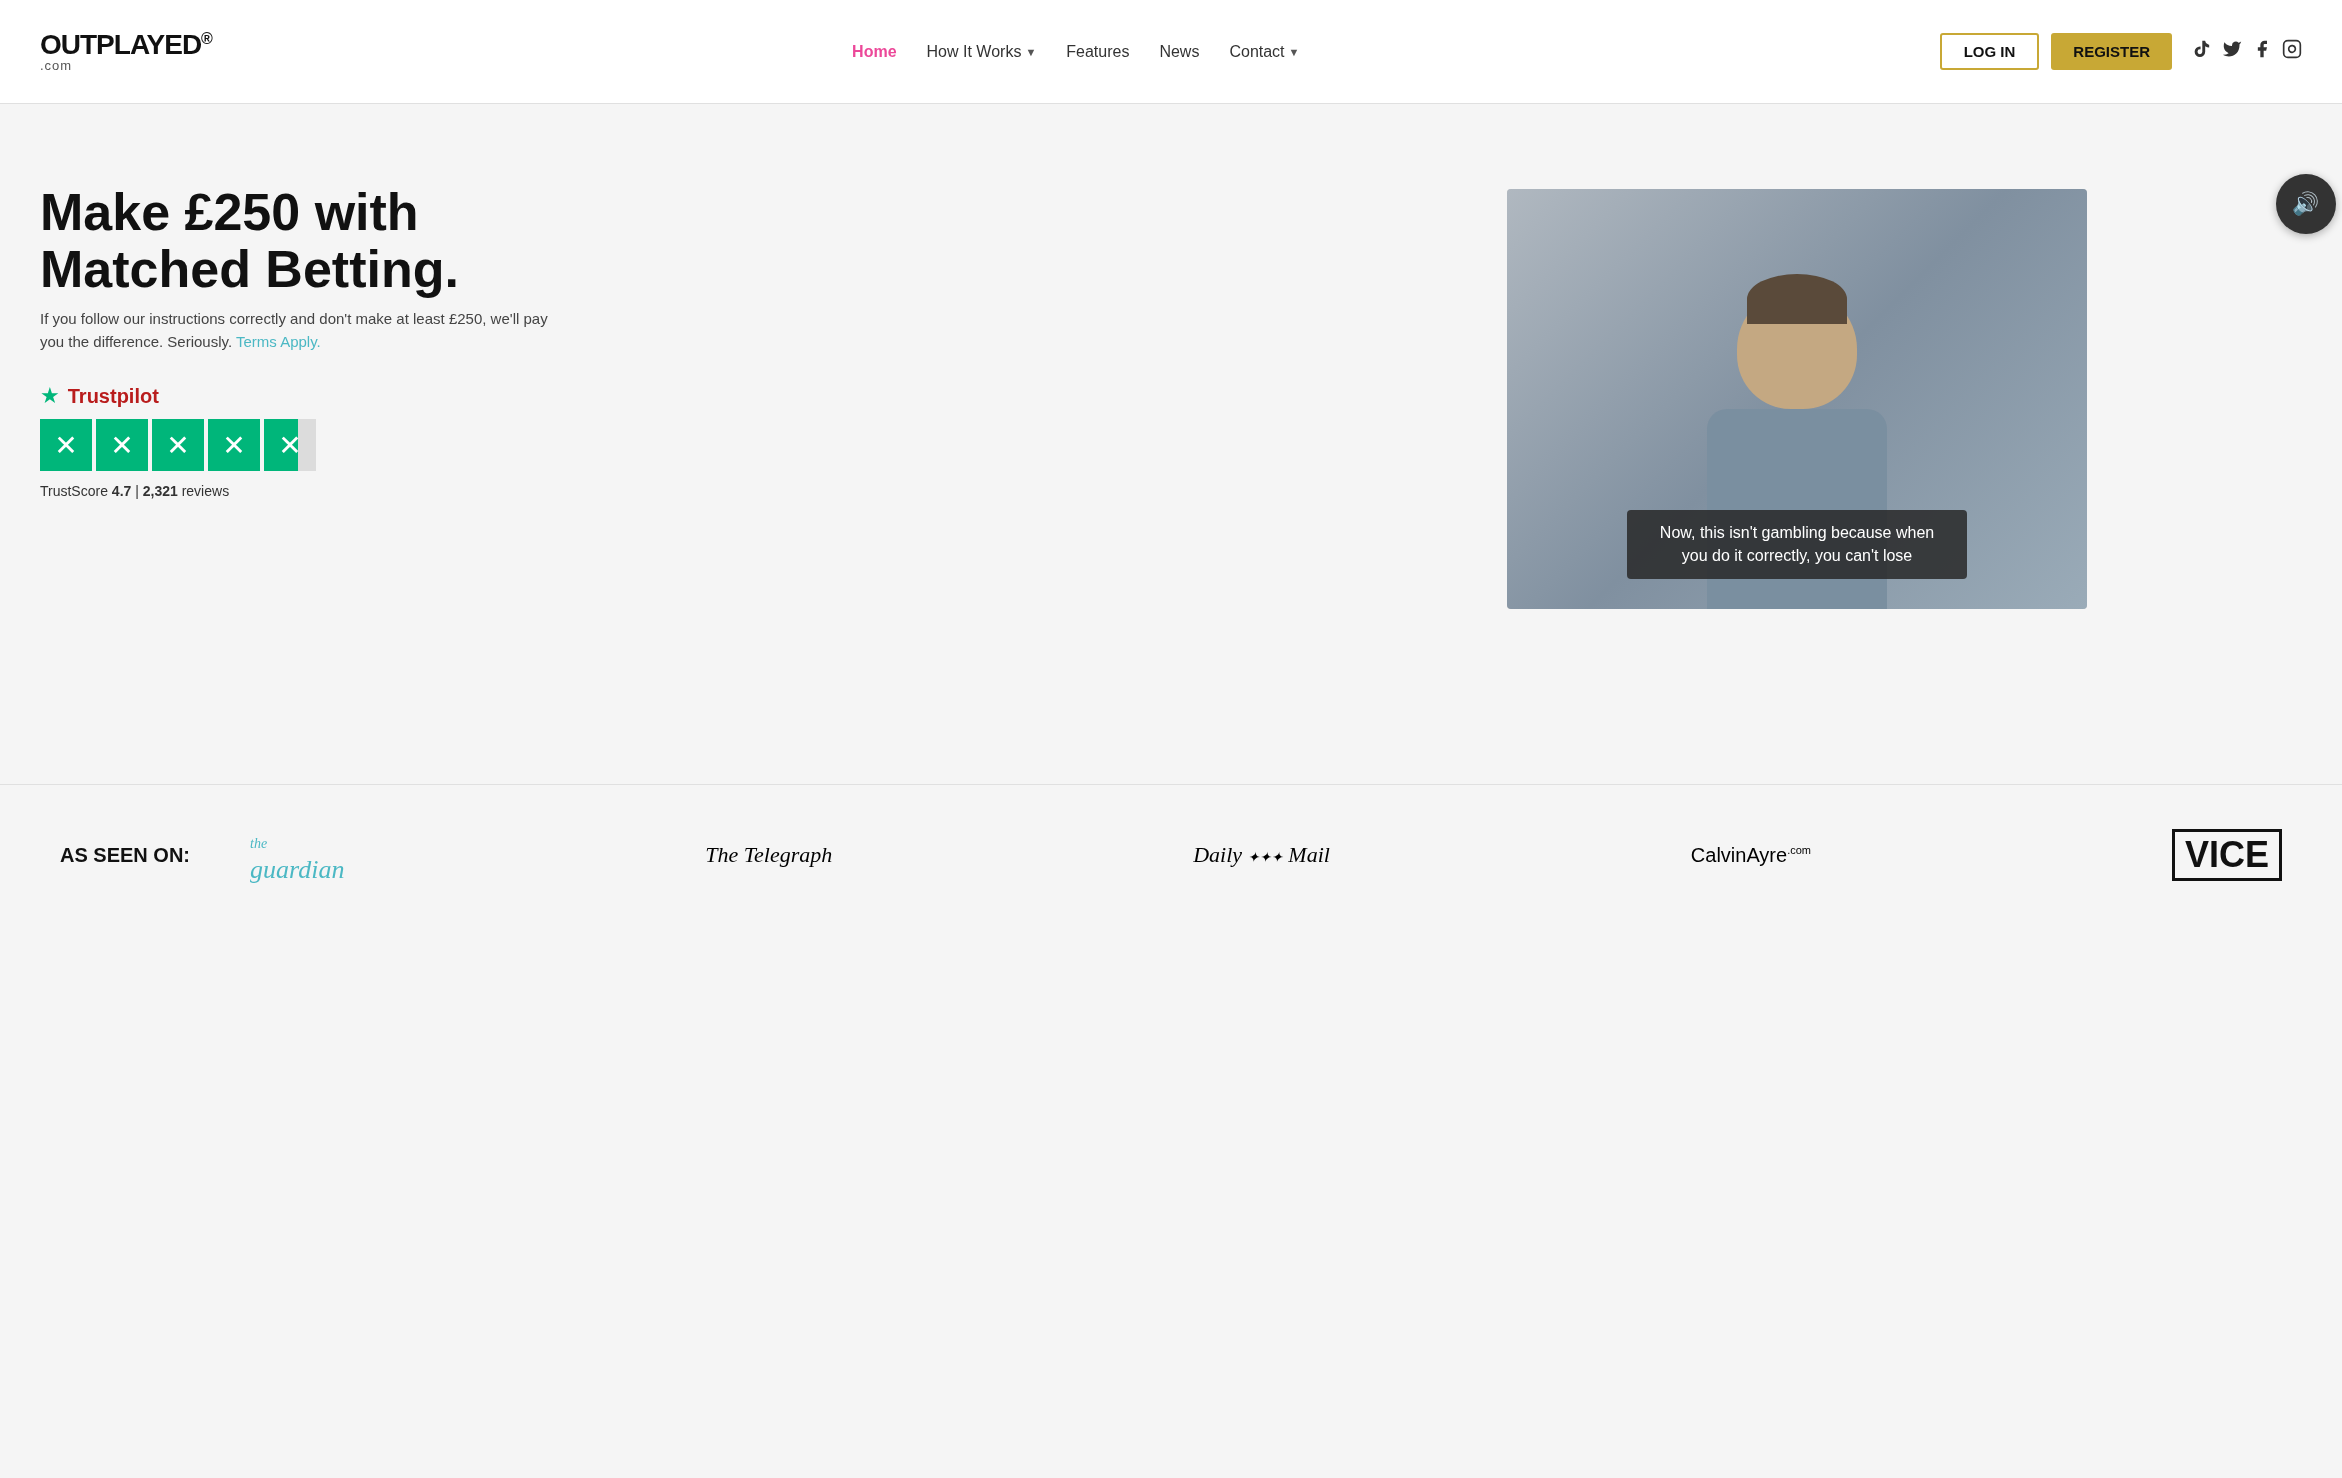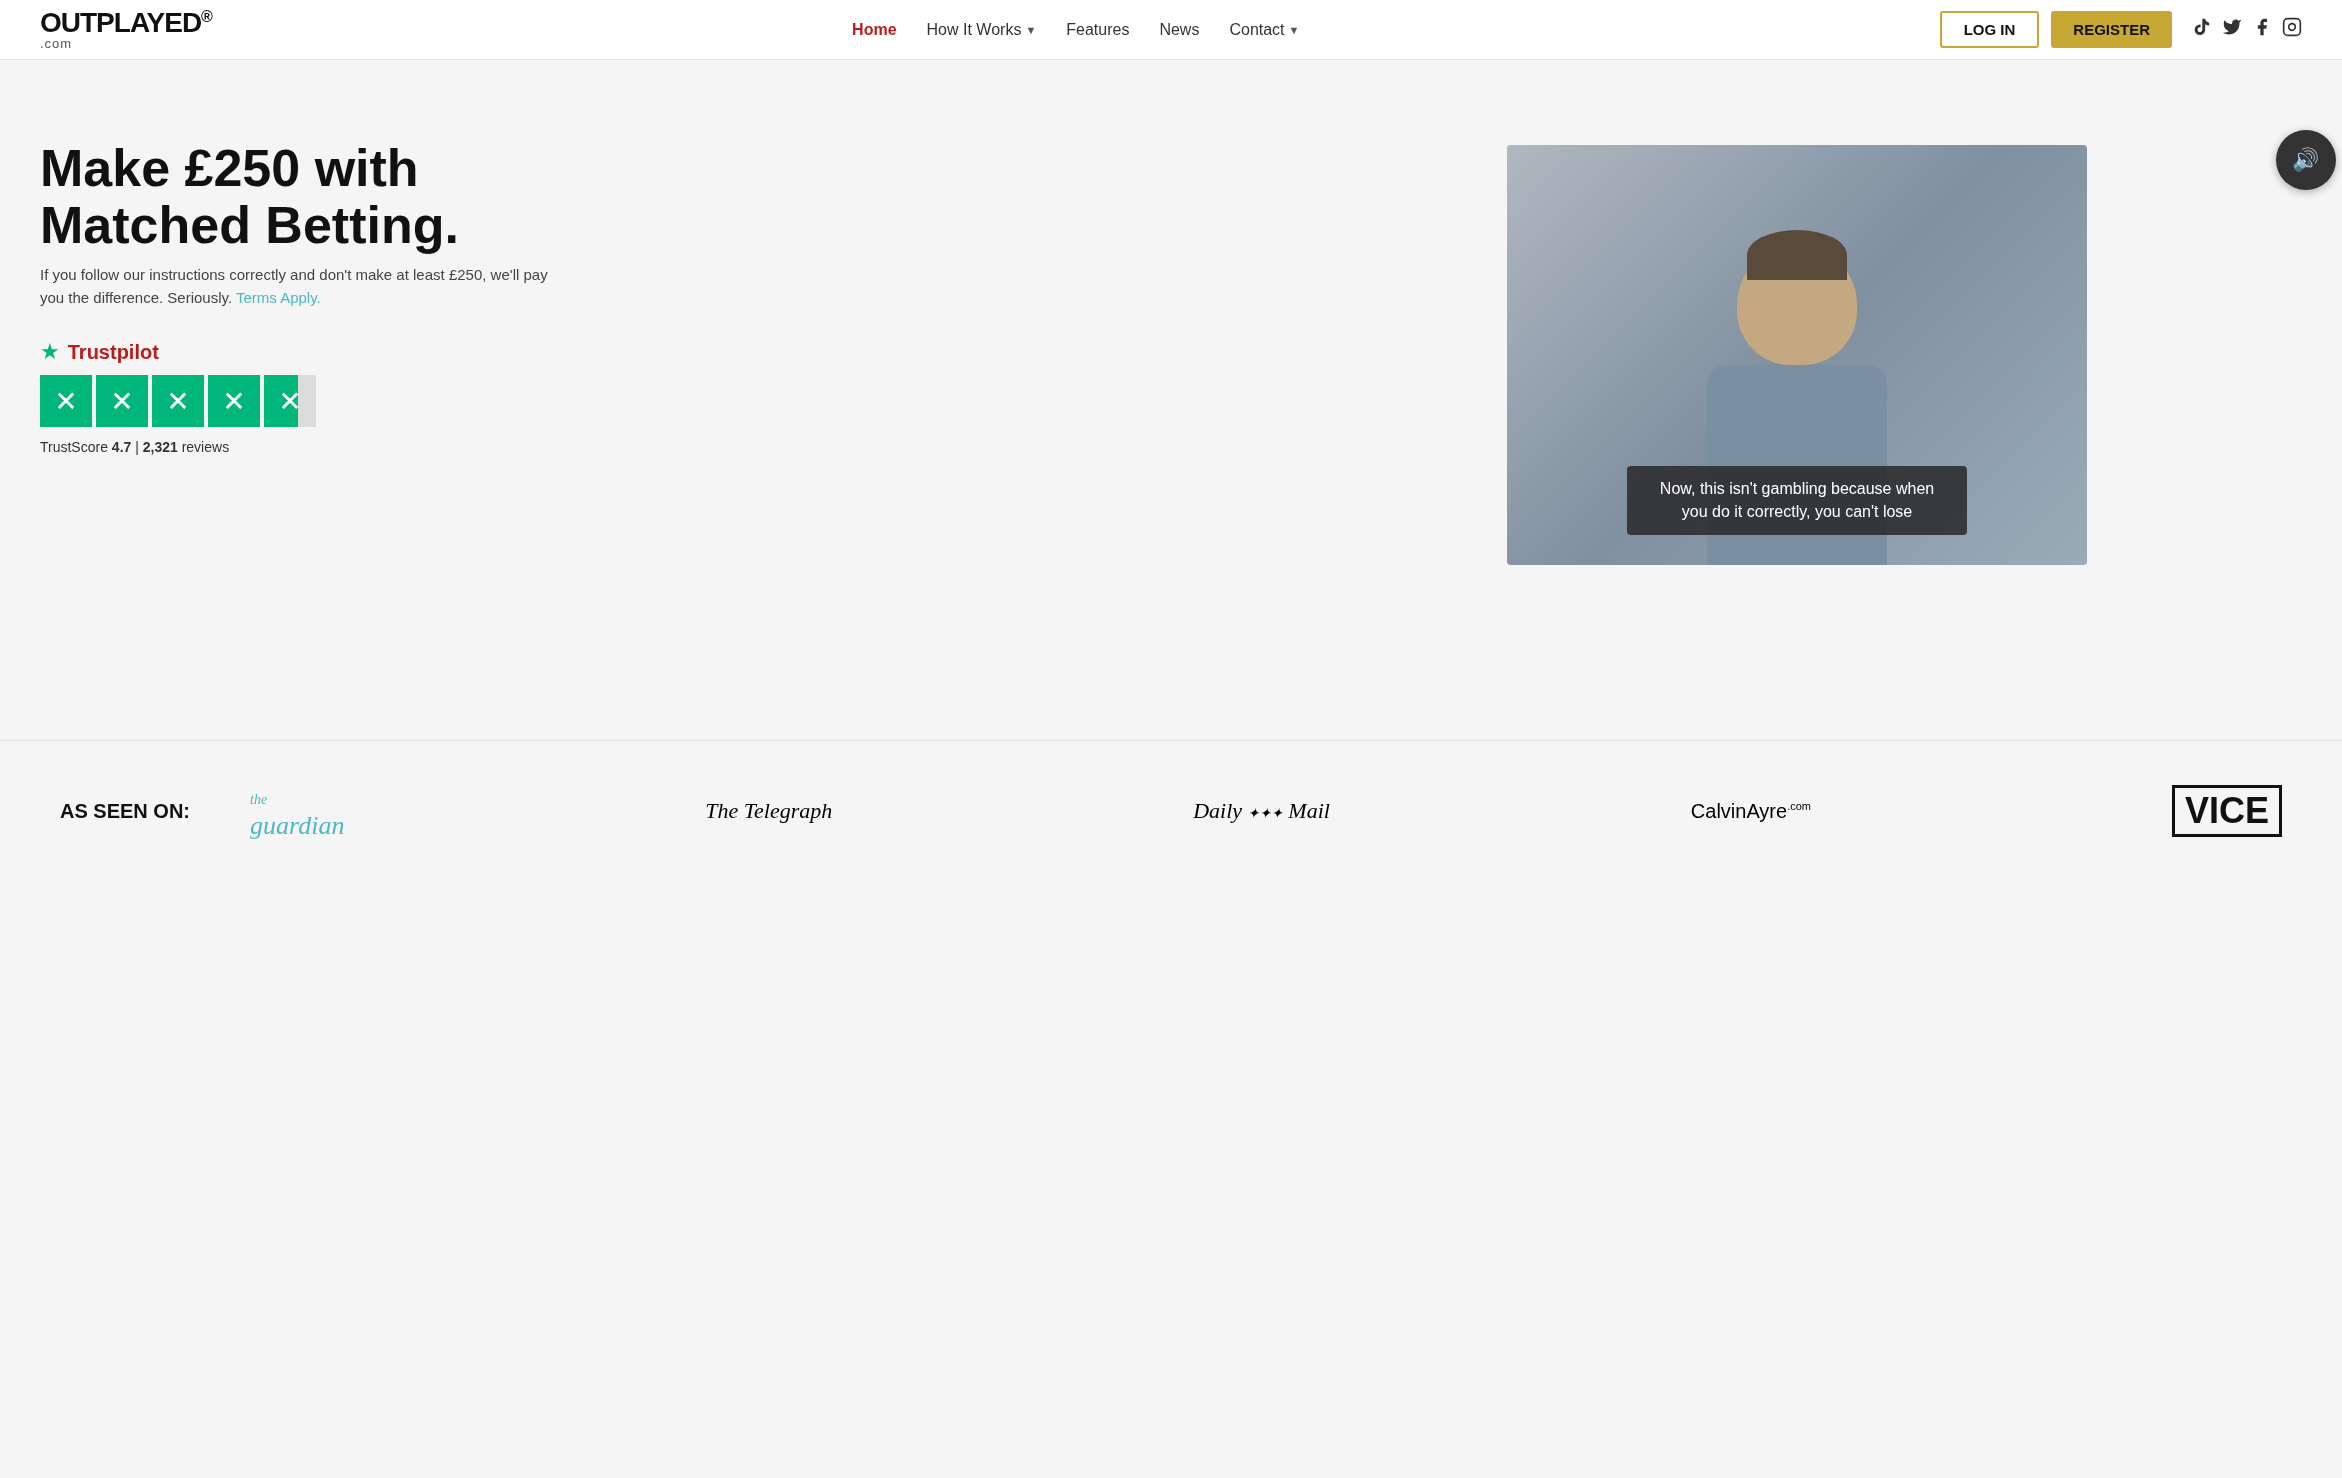--- a/index.html
+++ b/index.html
@@ -3,21 +3,21 @@
   <meta charset="utf-8">
   <style>
     * { margin: 0; padding: 0; box-sizing: border-box; }
     body { font-family: Arial, sans-serif; background: #f5f5f5; min-height: 100vh; }
 
     
     .navbar {
       background: #fff;
       border-bottom: 1px solid #e0e0e0;
       padding: 0 40px;
-      height: 60px;
+      height: 104px;
       display: flex;
       align-items: center;
       justify-content: space-between;
       position: relative;
       z-index: 10;
     }
     .logo-container {
       display: flex;
       flex-direction: column;
       align-items: flex-start;
@@ -43,21 +43,21 @@
       align-items: center;
       gap: 30px;
       list-style: none;
     }
     .nav-links li a {
       text-decoration: none;
       font-size: 16px;
       color: #333;
     }
     .nav-links li a.active {
-      color: #b91c1c;
+      color: #ec4899;
       font-weight: 600;
     }
     .nav-dropdown {
       display: flex;
       align-items: center;
       gap: 4px;
       cursor: pointer;
     }
     .nav-dropdown .chevron {
       font-size: 11px;

